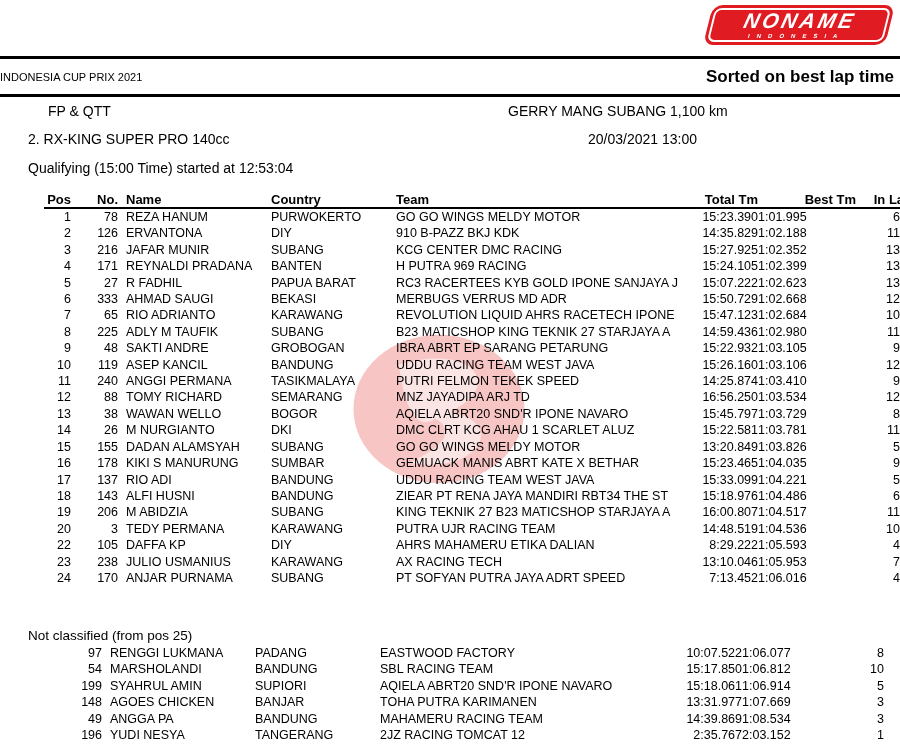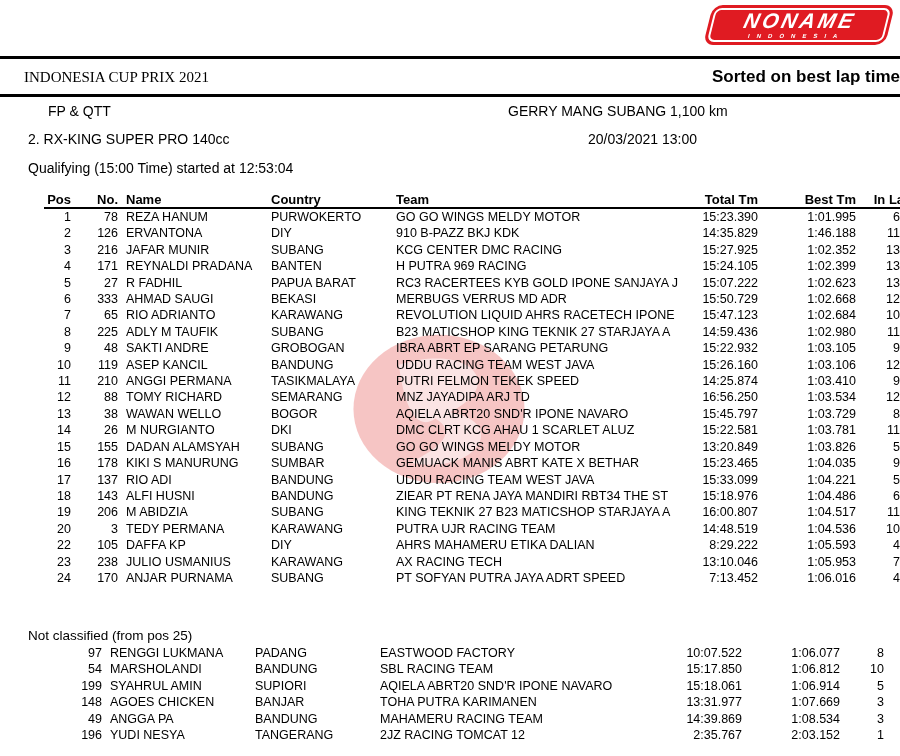--- a/index.html
+++ b/index.html
@@ -24,22 +24,22 @@
   }
   .logo-sub{
     color:#fff;font-size:6px;font-weight:bold;letter-spacing:7px;line-height:8px;margin-top:1px;
   }
   
   .rule{position:absolute;left:0;width:900px;background:#000;}
   .rule-top{top:56px;height:3px;}
   .rule-mid{top:94px;height:3px;}
   
   .titlebar{position:absolute;top:62px;left:0;width:900px;height:30px;line-height:30px;}
-  .event-title{position:absolute;left:24px;font-size:15px;font-family:Liberation Serif, serif;}
-  .sorted-label{position:absolute;right:0;font-size:17px;font-weight:bold;text-align:center;}
+  .event-title{position:absolute;left:0;font-size:11px;}
+  .sorted-label{position:absolute;right:6px;font-size:17px;font-weight:bold;text-align:center;}
   .meta1{position:absolute;top:101px;left:0;width:900px;height:20px;line-height:20px;font-size:14px;margin-left:20px;}
   .session{position:absolute;left:28px;}
   .circuit{position:absolute;left:488px;}
   .meta2{position:absolute;top:129px;left:0;width:900px;height:20px;line-height:20px;font-size:14px;}
   .classname{position:absolute;left:28px;}
   .datetime{position:absolute;left:588px;}
   .meta3{position:absolute;top:158px;left:0;width:900px;height:20px;line-height:20px;font-size:14px;}
   .qualinfo{position:absolute;left:28px;}
   
   .watermark{position:absolute;left:348px;top:330px;width:182px;height:158px;opacity:0.28;z-index:0;}
@@ -50,21 +50,21 @@
   th{font-size:13px;font-weight:bold;text-align:left;padding:0;height:21px;vertical-align:bottom;
      border-bottom:2px solid #000;}
   td{font-size:12.5px;padding:0;height:16.4px;line-height:16.4px;vertical-align:middle;
      white-space:nowrap;overflow:hidden;}
   .col-pos{text-align:right;}
   .col-no{text-align:right;}
   .col-name{padding-left:8px;}
   .col-country{padding-left:0px;}
   .col-team{padding-left:0px;}
   .col-total_tm{text-align:right;}
-  .col-best_tm{text-align:right;}
+  .col-best_tm{text-align:left;}
   .col-in_lap{text-align:right;}
   td.col-in_lap{padding-right:12px;}
   th.col-pos{text-align:right;}
   th.col-no{text-align:right;}
   th.col-name{padding-left:8px;}
   th.col-total_tm,th.col-best_tm,th.col-in_lap{text-align:right;}
   .nc-table td{border:none;}
   .nc-label{position:absolute;top:628px;left:28px;font-size:13.5px;z-index:1;}
 </style>
 </head>
@@ -136,21 +136,21 @@
         <td class="col-best_tm">1:01.995</td>
         <td class="col-in_lap">6</td>
       </tr>
       <tr>
         <td class="col-pos">2</td>
         <td class="col-no">126</td>
         <td class="col-name">ERVANTONA</td>
         <td class="col-country">DIY</td>
         <td class="col-team">910 B-PAZZ BKJ KDK</td>
         <td class="col-total_tm">14:35.829</td>
-        <td class="col-best_tm">1:46.188</td>
+        <td class="col-best_tm">1:02.188</td>
         <td class="col-in_lap">11</td>
       </tr>
       <tr>
         <td class="col-pos">3</td>
         <td class="col-no">216</td>
         <td class="col-name">JAFAR MUNIR</td>
         <td class="col-country">SUBANG</td>
         <td class="col-team">KCG CENTER DMC RACING</td>
         <td class="col-total_tm">15:27.925</td>
         <td class="col-best_tm">1:02.352</td>
@@ -221,21 +221,21 @@
         <td class="col-no">119</td>
         <td class="col-name">ASEP KANCIL</td>
         <td class="col-country">BANDUNG</td>
         <td class="col-team">UDDU RACING TEAM WEST JAVA</td>
         <td class="col-total_tm">15:26.160</td>
         <td class="col-best_tm">1:03.106</td>
         <td class="col-in_lap">12</td>
       </tr>
       <tr>
         <td class="col-pos">11</td>
-        <td class="col-no">210</td>
+        <td class="col-no">240</td>
         <td class="col-name">ANGGI PERMANA</td>
         <td class="col-country">TASIKMALAYA</td>
         <td class="col-team">PUTRI FELMON TEKEK SPEED</td>
         <td class="col-total_tm">14:25.874</td>
         <td class="col-best_tm">1:03.410</td>
         <td class="col-in_lap">9</td>
       </tr>
       <tr>
         <td class="col-pos">12</td>
         <td class="col-no">88</td>

